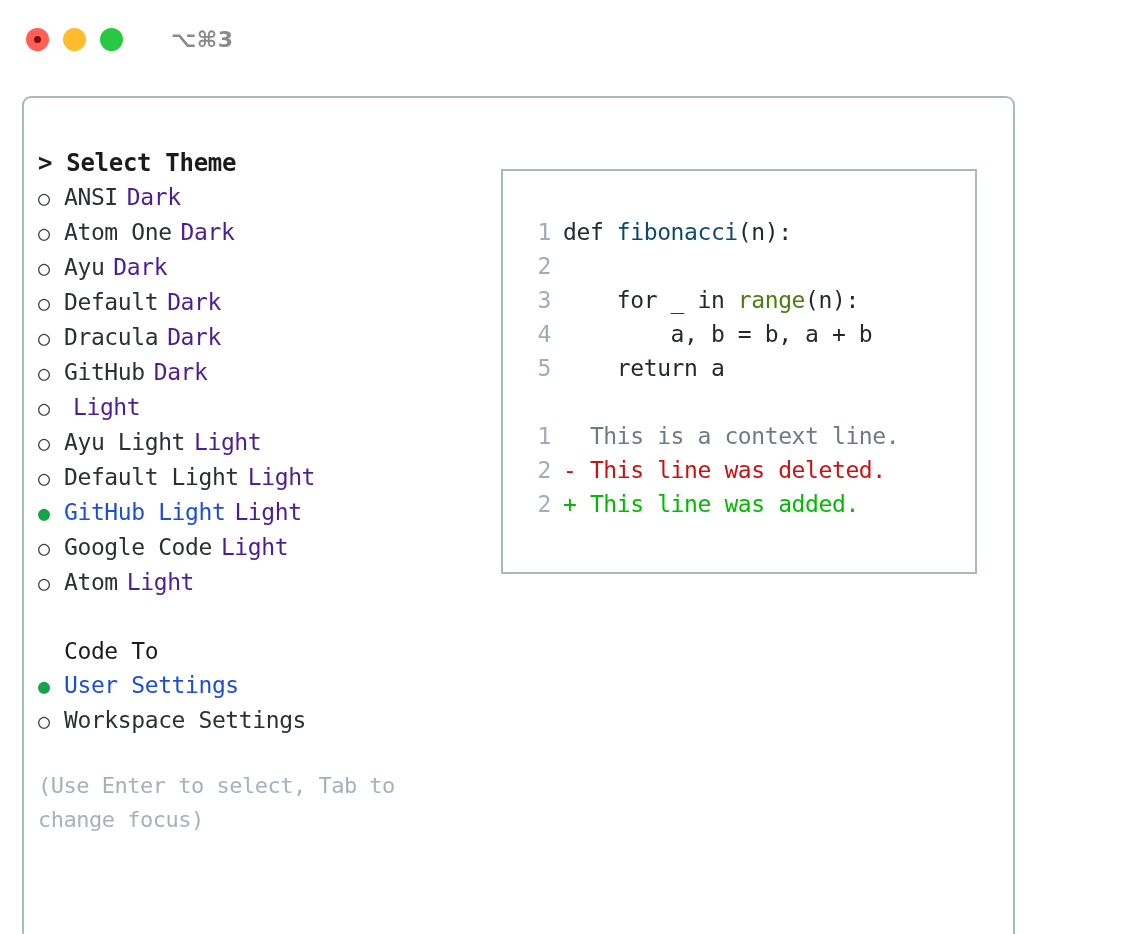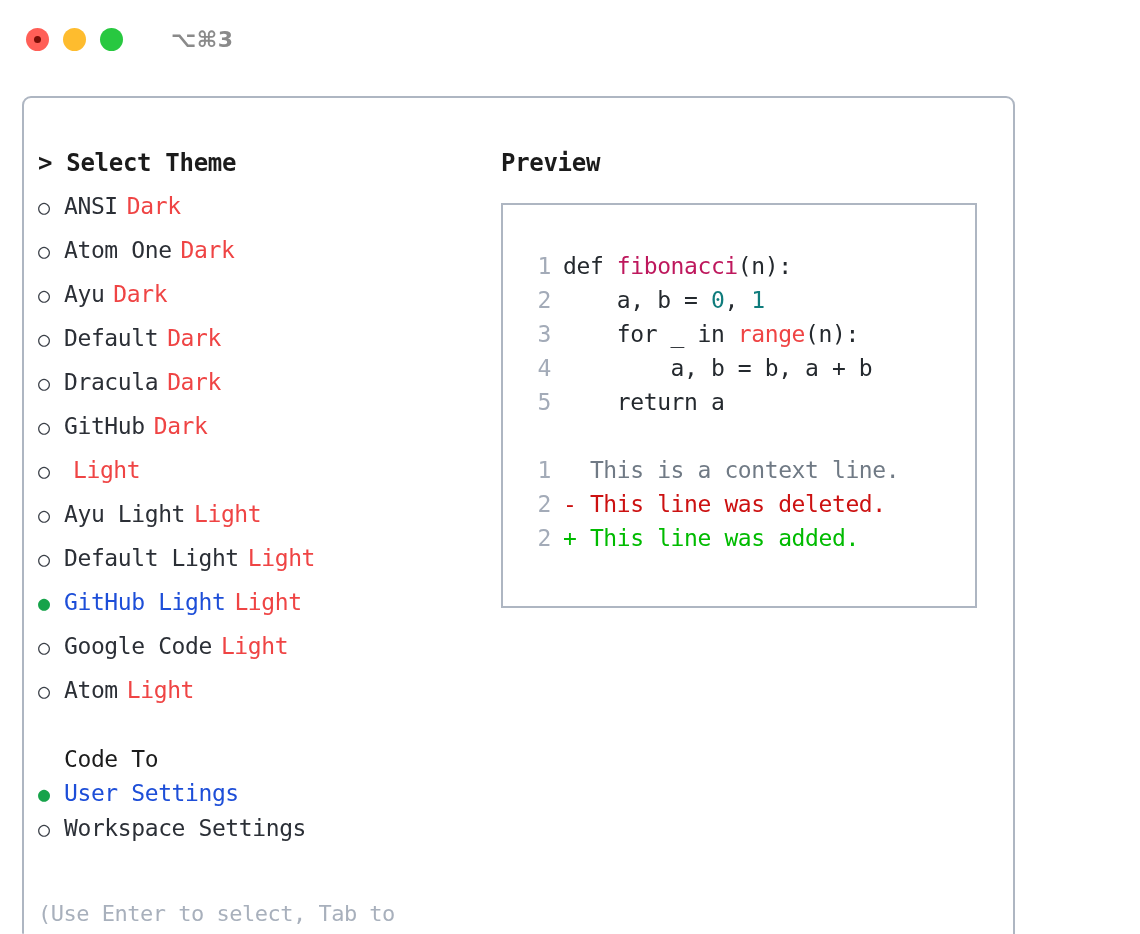--- a/index.html
+++ b/index.html
@@ -107,40 +107,39 @@
   .bullet {
     width: 26px;
     flex: 0 0 26px;
     color: #3a3f47;
     font-size: 20px;
     text-align: left;
   }
   .bullet.sel { color: #16a34a; }
   .opt-label { color: #2b2f36; }
   .opt-label.sel { color: #1d4ed8; }
-  .opt-variant { color: #ef4444; padding-left: 9px; margin-top: 9px; }
+  .opt-variant { color: #4c1d95; padding-left: 9px; }
 
   .section-head {
     font-size: 23px;
     color: #1b1b1b;
     line-height: 34px;
     padding-left: 26px;
     letter-spacing: -0.4px;
     white-space: pre;
   }
   .spacer-sm { height: 34px; }
   .spacer-md { height: 31px; }
 
   #hint {
     font-size: 22px;
     color: #a8b0bc;
     line-height: 34px;
     width: 400px;
     letter-spacing: -0.5px;
-    margin-top: 20px;
   }
 
   
   #right-col {
     position: absolute;
     left: 477px;
     top: 48px;
     width: 500px;
   }
   #preview-title {
@@ -168,23 +167,23 @@
     letter-spacing: -0.4px;
   }
   .lineno {
     width: 30px;
     flex: 0 0 30px;
     text-align: right;
     color: #a3abb8;
     padding-right: 12px;
   }
   .code-text { color: #24292e; }
-  .tok-fn   { color: #be185d; margin-top: 8px; }
+  .tok-fn   { color: #0c4a6e; margin-top: 8px; }
   .tok-num  { color: #0f7c7c; }
-  .tok-call { color: #ef4444; }
+  .tok-call { color: #4d7c0f; }
   .diff-gap { height: 34px; }
   .diff-ctx { color: #707a85; }
   .diff-del { color: #cc1111; }
   .diff-add { color: #00bb00; }
 </style>
 </head>
 <body>
 
 <div id="window">
 
@@ -226,25 +225,24 @@
           <div class="opt-row"><span class="bullet sel">●</span><span class="opt-label sel">User Settings</span></div>
           <div class="opt-row"><span class="bullet">○</span><span class="opt-label">Workspace Settings</span></div>
         </div>
 
       <div class="spacer-md"></div>
 
       <div id="hint">(Use Enter to select, Tab to change focus)</div>
     </div>
 
     <div id="right-col">
-      <div id="preview-title">Preview</div>
       <div id="preview-box">
         <div id="code-block">
             <div class="code-line"><span class="lineno">1</span><span><span class="code-text">def </span><span class="tok-fn">fibonacci</span><span class="code-text">(n):</span></span></div>
-            <div class="code-line"><span class="lineno">2</span><span><span class="code-text">    a, b = </span><span class="tok-num">0</span><span class="code-text">, </span><span class="tok-num">1</span></span></div>
+            <div class="code-line"><span class="lineno">2</span></div>
             <div class="code-line"><span class="lineno">3</span><span><span class="code-text">    for _ in </span><span class="tok-call">range</span><span class="code-text">(n):</span></span></div>
             <div class="code-line"><span class="lineno">4</span><span><span class="code-text">        a, b = b, a + b</span></span></div>
             <div class="code-line"><span class="lineno">5</span><span><span class="code-text">    return a</span></span></div>
           </div>
         <div class="diff-gap"></div>
         <div id="diff-block">
             <div class="code-line"><span class="lineno">1</span><span class="diff-ctx">  </span><span class="diff-ctx">This is a context line.</span></div>
             <div class="code-line"><span class="lineno">2</span><span class="diff-del">- </span><span class="diff-del">This line was deleted.</span></div>
             <div class="code-line"><span class="lineno">2</span><span class="diff-add">+ </span><span class="diff-add">This line was added.</span></div>
           </div>

